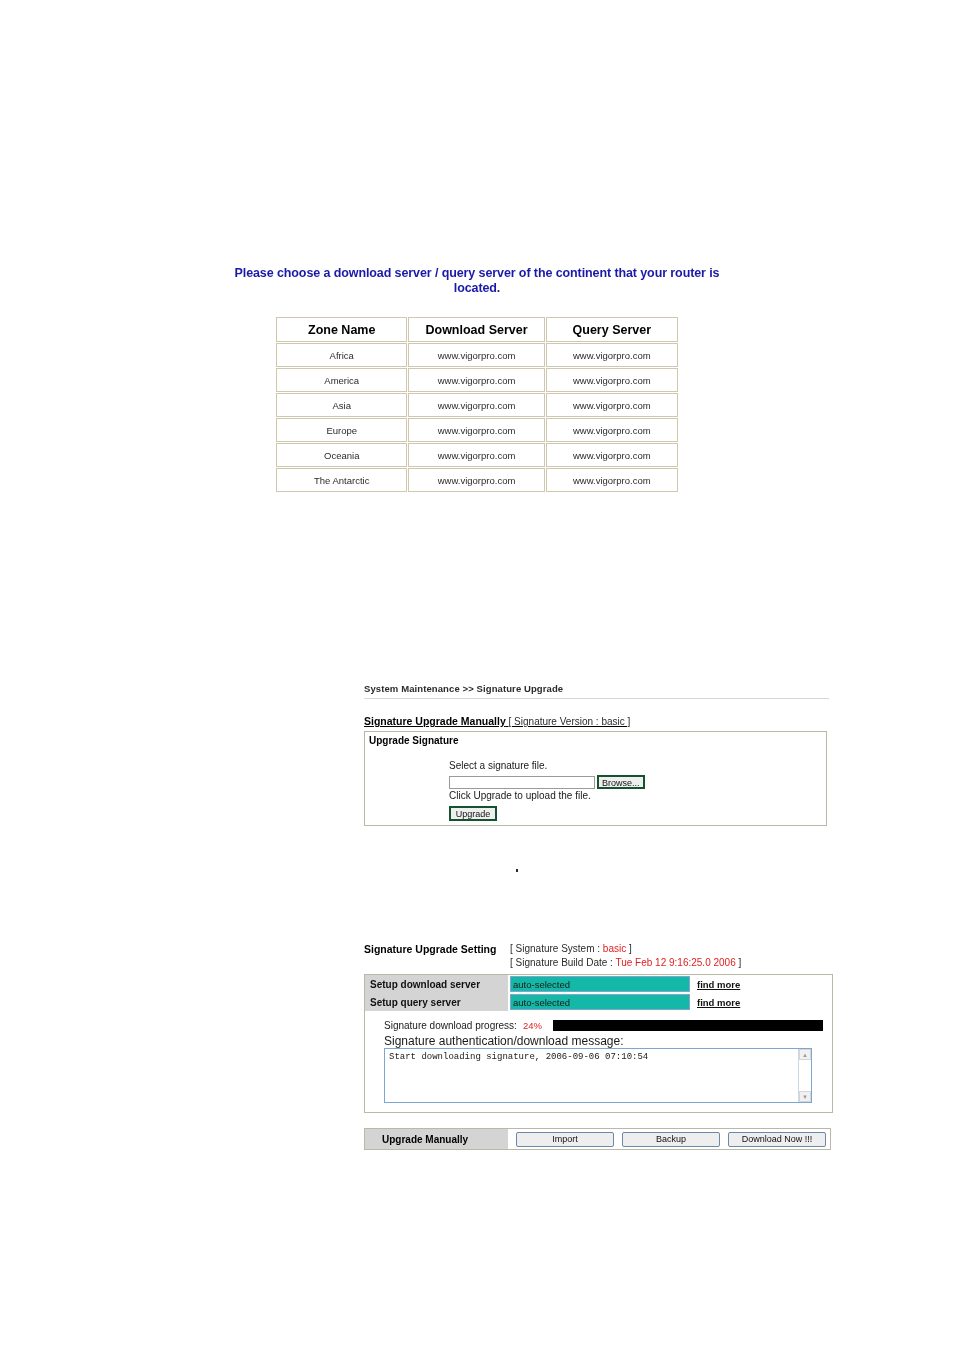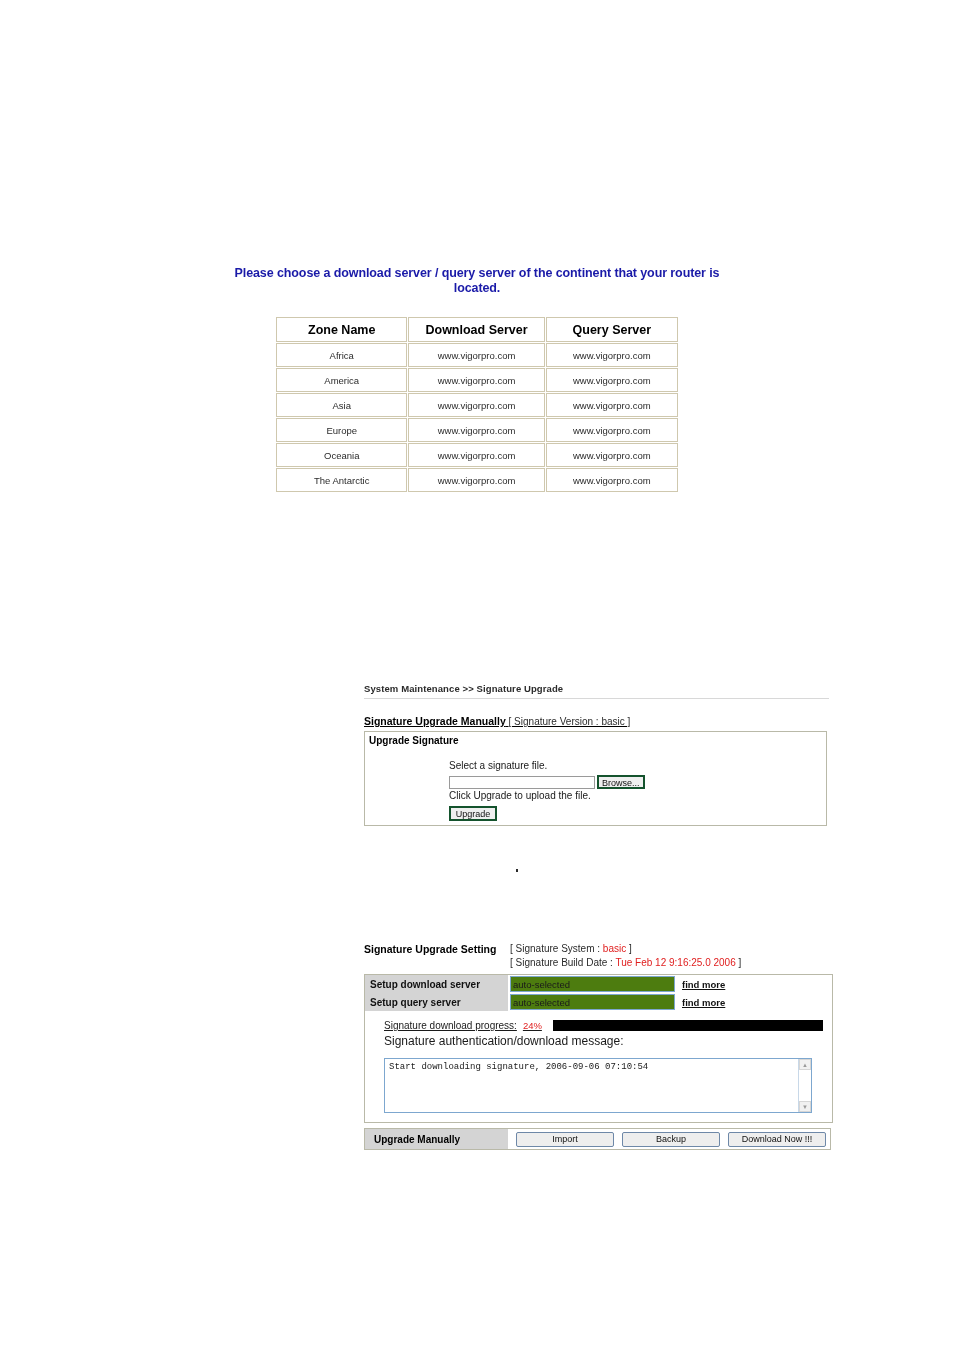--- a/index.html
+++ b/index.html
@@ -210,24 +210,24 @@
     background: #d4d4d4;
     font-size: 10px;
     font-weight: bold;
     display: flex;
     align-items: center;
     padding-left: 5px;
     box-sizing: border-box;
     color: #111111;
   }
   .server-input {
-    width: 165px;
+    width: 180px;
     margin: 1px 0 1px 2px;
     border: 1px solid #7da7cf;
-    background: #4d7c0f;
+    background: #14b8a6;
     font-family: "Liberation Sans", sans-serif;
     font-size: 9.5px;
     color: #1a1a1a;
     padding: 0 2px;
     box-sizing: border-box;
     height: 16px;
   }
   .find-more {
     font-size: 9.5px;
     font-weight: bold;
@@ -238,21 +238,20 @@
     cursor: pointer;
   }
   .progress-area {
     padding: 9px 0 0 19px;
   }
   .progress-row {
     display: flex;
     align-items: center;
     font-size: 10px;
     color: #1a1a1a;
-    text-decoration: underline;
   }
   .progress-pct {
     color: #e02020;
     margin-left: 6px;
     font-size: 9.5px;
   }
   .progress-bar {
     margin-left: 11px;
     width: 270px;
     height: 11px;
@@ -267,21 +266,21 @@
       #14c814 0px, #14c814 3px,
       #000000 3px, #000000 4px
     );
   }
   .msg-label {
     font-size: 12px;
     color: #1a1a1a;
     margin-top: 3px;
   }
   .msg-box {
-    margin-top: 10px;
+    margin-top: 0;
     width: 428px;
     height: 55px;
     border: 1px solid #7da7cf;
     background: #ffffff;
     position: relative;
     box-sizing: border-box;
   }
   .msg-text {
     font-family: "Liberation Mono", monospace;
     font-size: 9px;
@@ -330,21 +329,21 @@
     box-sizing: border-box;
   }
   .action-label {
     width: 143px;
     height: 20px;
     background: #d4d4d4;
     font-size: 10px;
     font-weight: bold;
     display: flex;
     align-items: center;
-    padding-left: 9px;
+    padding-left: 17px;
     box-sizing: border-box;
   }
   .action-btn {
     width: 98px;
     height: 15px;
     margin-left: 8px;
     border: 1px solid #6e88a8;
     border-radius: 2px;
     background: #eeeeee;
     font-size: 9px;

